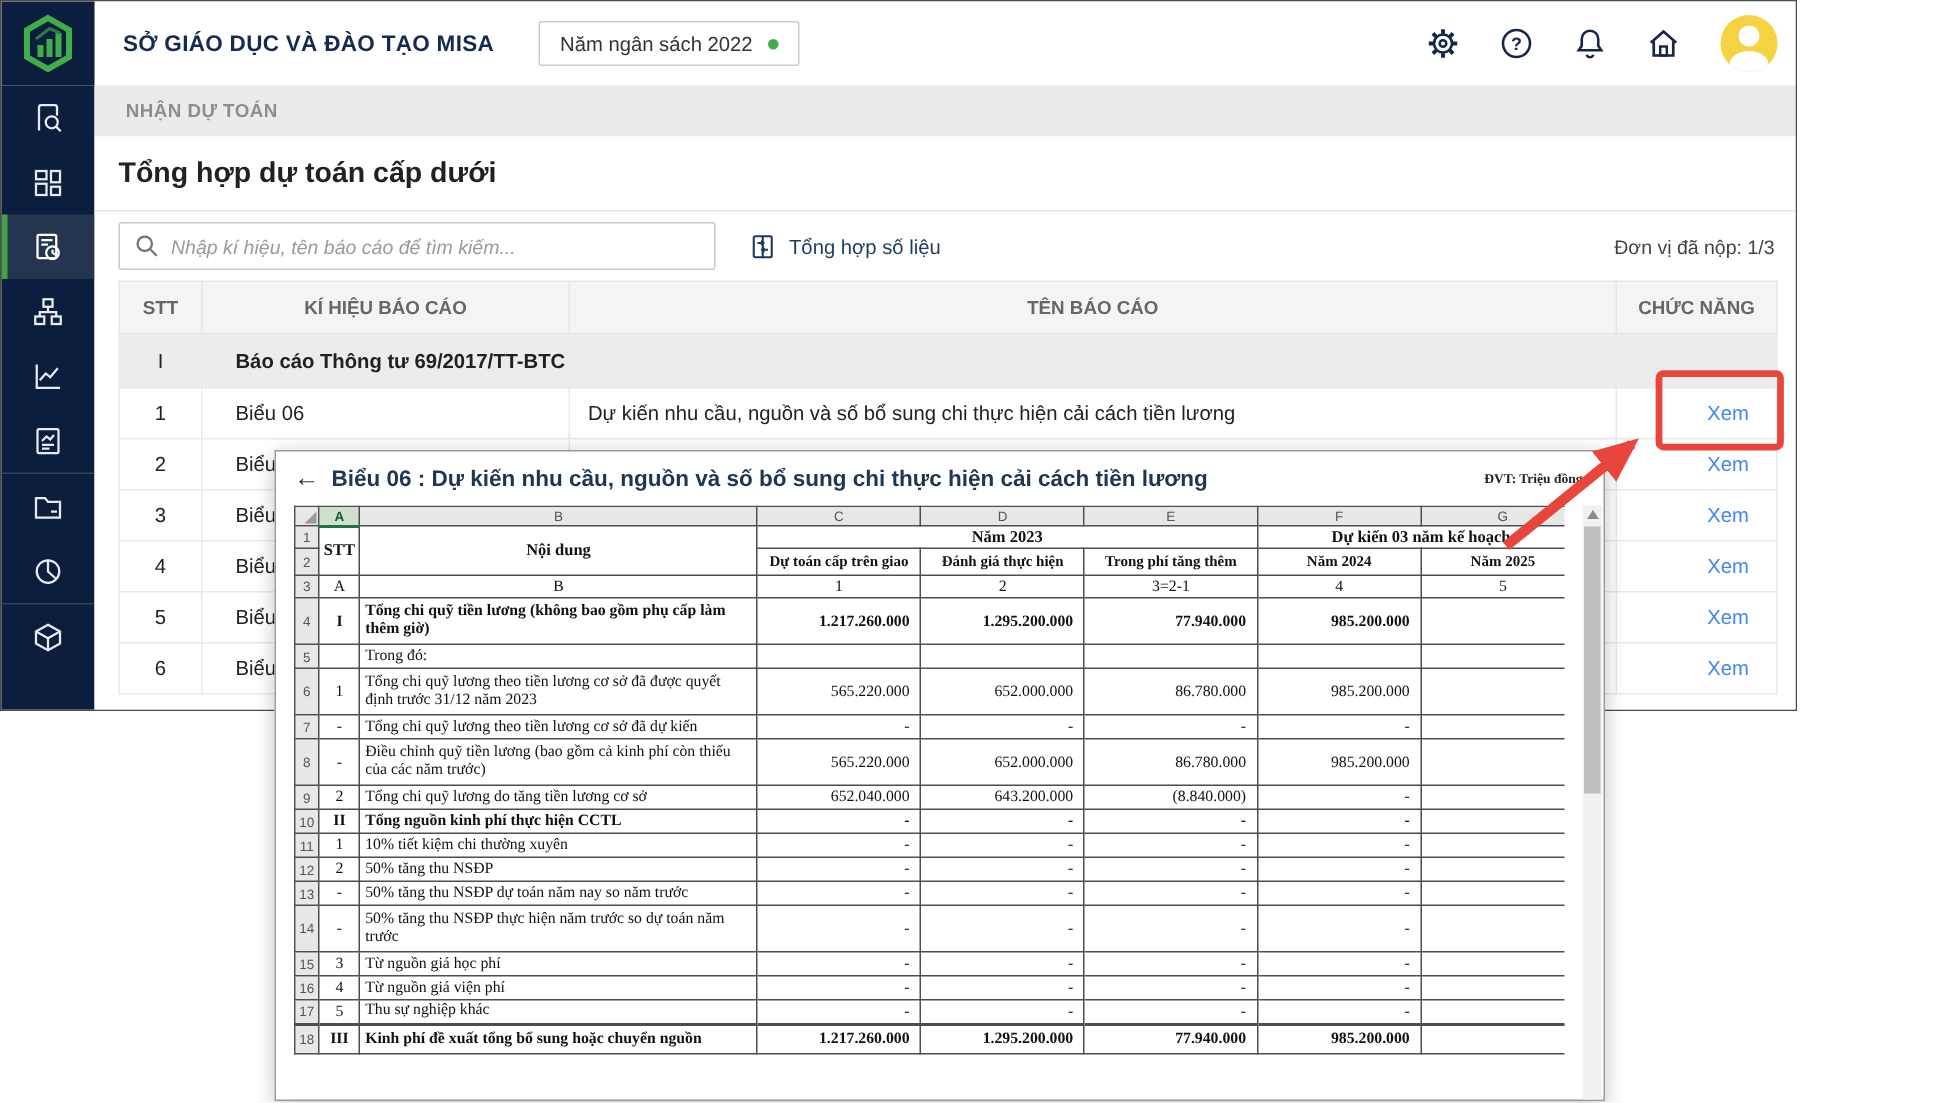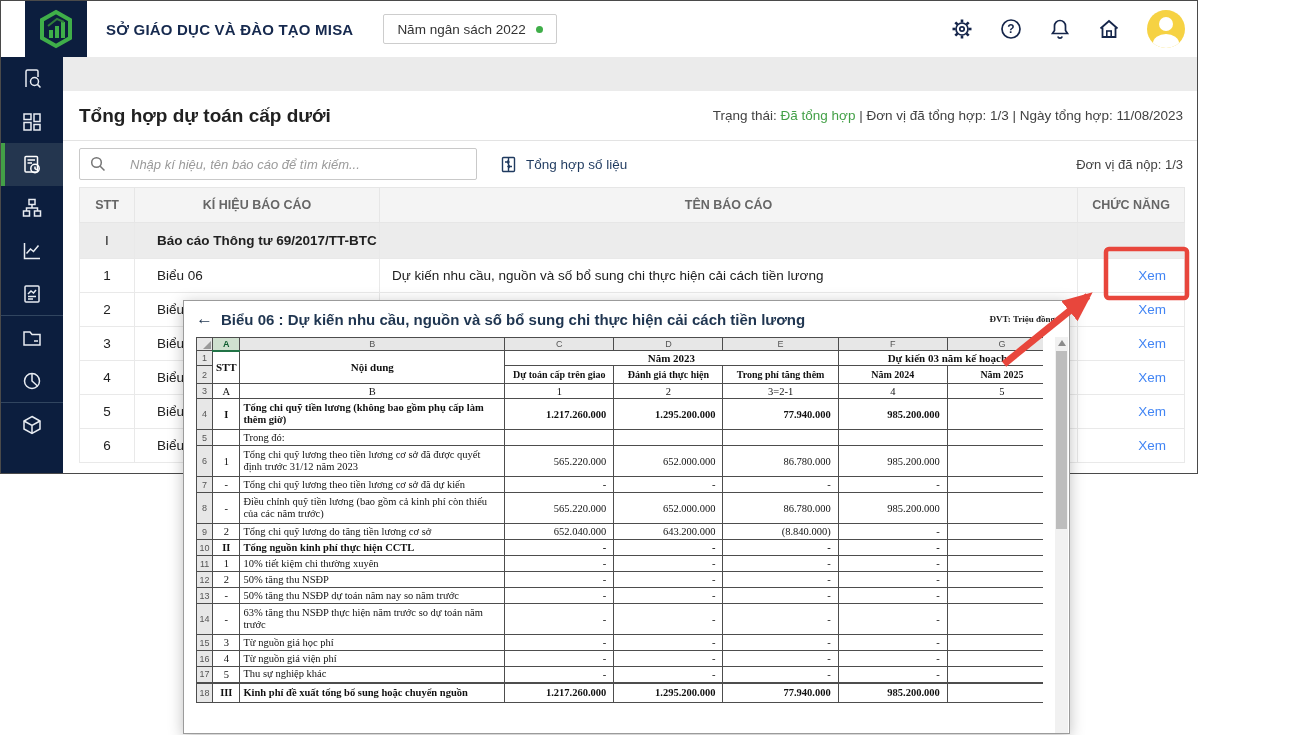--- a/index.html
+++ b/index.html
@@ -5,21 +5,21 @@
   * { margin:0; padding:0; box-sizing:border-box; }
   html,body { width:1297px; height:735px; overflow:hidden; background:#ffffff;
               font-family:"Liberation Sans", sans-serif; position:relative; }
 
   
   .app { position:absolute; left:0; top:0; width:1198px; height:474px;
          border:1px solid #4a4a4a; background:#fff; z-index:1; }
 
   
   .topbar { position:absolute; left:0; top:0; right:0; height:56px; background:#fff;
-            display:flex; align-items:center;margin-left:24px; }
+            display:flex; align-items:center; }
   .logo-box { width:62px; height:56px; background:#0c1e3e; flex:0 0 62px;
               display:flex; align-items:center; justify-content:center; }
   .org-title { font-size:15px; font-weight:bold; color:#16294e; margin-left:19px; letter-spacing:.2px; }
   .year-box { margin-left:30px; border:1px solid #cdcdcd; border-radius:2px; height:30px;
               display:flex; align-items:center; padding:0 13px; font-size:13.5px; color:#333; cursor:pointer; }
   .year-dot { width:7px; height:7px; border-radius:50%; background:#3fae49; margin-left:10px; }
   .topbar-icons { margin-left:auto; display:flex; align-items:center; gap:27px; padding-right:12px; }
   .tb-icon { width:22px; height:22px; cursor:pointer; }
   .avatar { width:38px; height:38px; border-radius:50%; background:#f6d243; position:relative; overflow:hidden; cursor:pointer; }
   .avatar .head { position:absolute; left:12px; top:7px; width:14px; height:14px; border-radius:50%; background:#fff; }
@@ -43,21 +43,21 @@
   .content { position:absolute; left:62px; top:90px; right:0; bottom:0; background:#fff; }
   .title-row { height:50px; display:flex; align-items:center; justify-content:space-between;
                padding:0 14px 0 16px; border-bottom:1px solid #e3e3e3; }
   .page-title { font-size:19px; font-weight:bold; color:#212121; }
   .status-line { font-size:13.5px; color:#424242; }
   .status-line .green { color:#43a047; }
 
   .toolbar-row { height:46px; display:flex; align-items:center; padding:0 14px 0 16px; }
   .search-box { width:398px; height:32px; border:1px solid #c9c9c9; border-radius:2px;
                 display:flex; align-items:center; padding:0 10px; background:#fff; }
-  .search-box input { border:none; outline:none; flex:1; margin-left:24px; font-size:13px;
+  .search-box input { border:none; outline:none; flex:1; margin-left:8px; font-size:13px;
                       color:#555; font-family:"Liberation Sans", sans-serif; background:transparent; }
   .search-box input::placeholder { color:#9a9a9a; font-style:italic; }
   .summarize-btn { margin-left:22px; display:flex; align-items:center; gap:8px; font-size:13.5px;
                    color:#1f3a5f; cursor:pointer; }
   .submitted { margin-left:auto; font-size:13px; color:#424242; }
 
   
   .report-wrap { padding:0 12px 0 16px; }
   table.report { width:100%; border-collapse:collapse; table-layout:fixed; }
   table.report th { background:#f4f4f4; height:35px; font-size:12.5px; color:#666;
@@ -254,28 +254,26 @@
       <svg width="22" height="22" viewBox="0 0 22 22">
         <g fill="none" stroke="#e8ecf2" stroke-width="1.5">
           <path d="M11 2.5 L19 7 V15 L11 19.5 L3 15 V7 Z"></path>
           <path d="M3 7 L11 11.5 L19 7 M11 11.5 V19.5"></path>
         </g>
       </svg>
     </div>
   </div>
 
   <div class="tabstrip">
+    <div class="tab inactive">NHẬN DỰ TOÁN</div>
   </div>
 
   <div class="content">
     <div class="title-row">
       <div class="page-title">Tổng hợp dự toán cấp dưới</div>
-      <div class="status-line">
-        <span>Trạng thái: </span><span class="green">Đã tổng hợp</span><span> | Đơn vị đã tổng hợp: 1/3 | Ngày tổng hợp: 11/08/2023</span>
-      </div>
     </div>
     <div class="toolbar-row">
       <div class="search-box">
         <svg width="16" height="16" viewBox="0 0 16 16">
           <circle cx="6.5" cy="6.5" r="4.8" fill="none" stroke="#757575" stroke-width="1.5"></circle>
           <line x1="10.2" y1="10.2" x2="14.5" y2="14.5" stroke="#757575" stroke-width="1.5"></line>
         </svg>
         <input type="text" placeholder="Nhập kí hiệu, tên báo cáo để tìm kiếm..." style="">
       </div>
       <div class="summarize-btn">
@@ -503,21 +501,21 @@
             <td class="nm">50% tăng thu NSĐP dự toán năm nay so năm trước</td>
             <td class="num">-</td>
             <td class="num">-</td>
             <td class="num">-</td>
             <td class="num">-</td>
             <td class="num">-</td>
           </tr>
           <tr class="tall">
             <td class="rn">14</td>
             <td class="sc">-</td>
-            <td class="nm">63% tăng thu NSĐP thực hiện năm trước so dự toán năm trước</td>
+            <td class="nm">50% tăng thu NSĐP thực hiện năm trước so dự toán năm trước</td>
             <td class="num">-</td>
             <td class="num">-</td>
             <td class="num">-</td>
             <td class="num">-</td>
             <td class="num">-</td>
           </tr>
           <tr>
             <td class="rn">15</td>
             <td class="sc">3</td>
             <td class="nm">Từ nguồn giá học phí</td>

